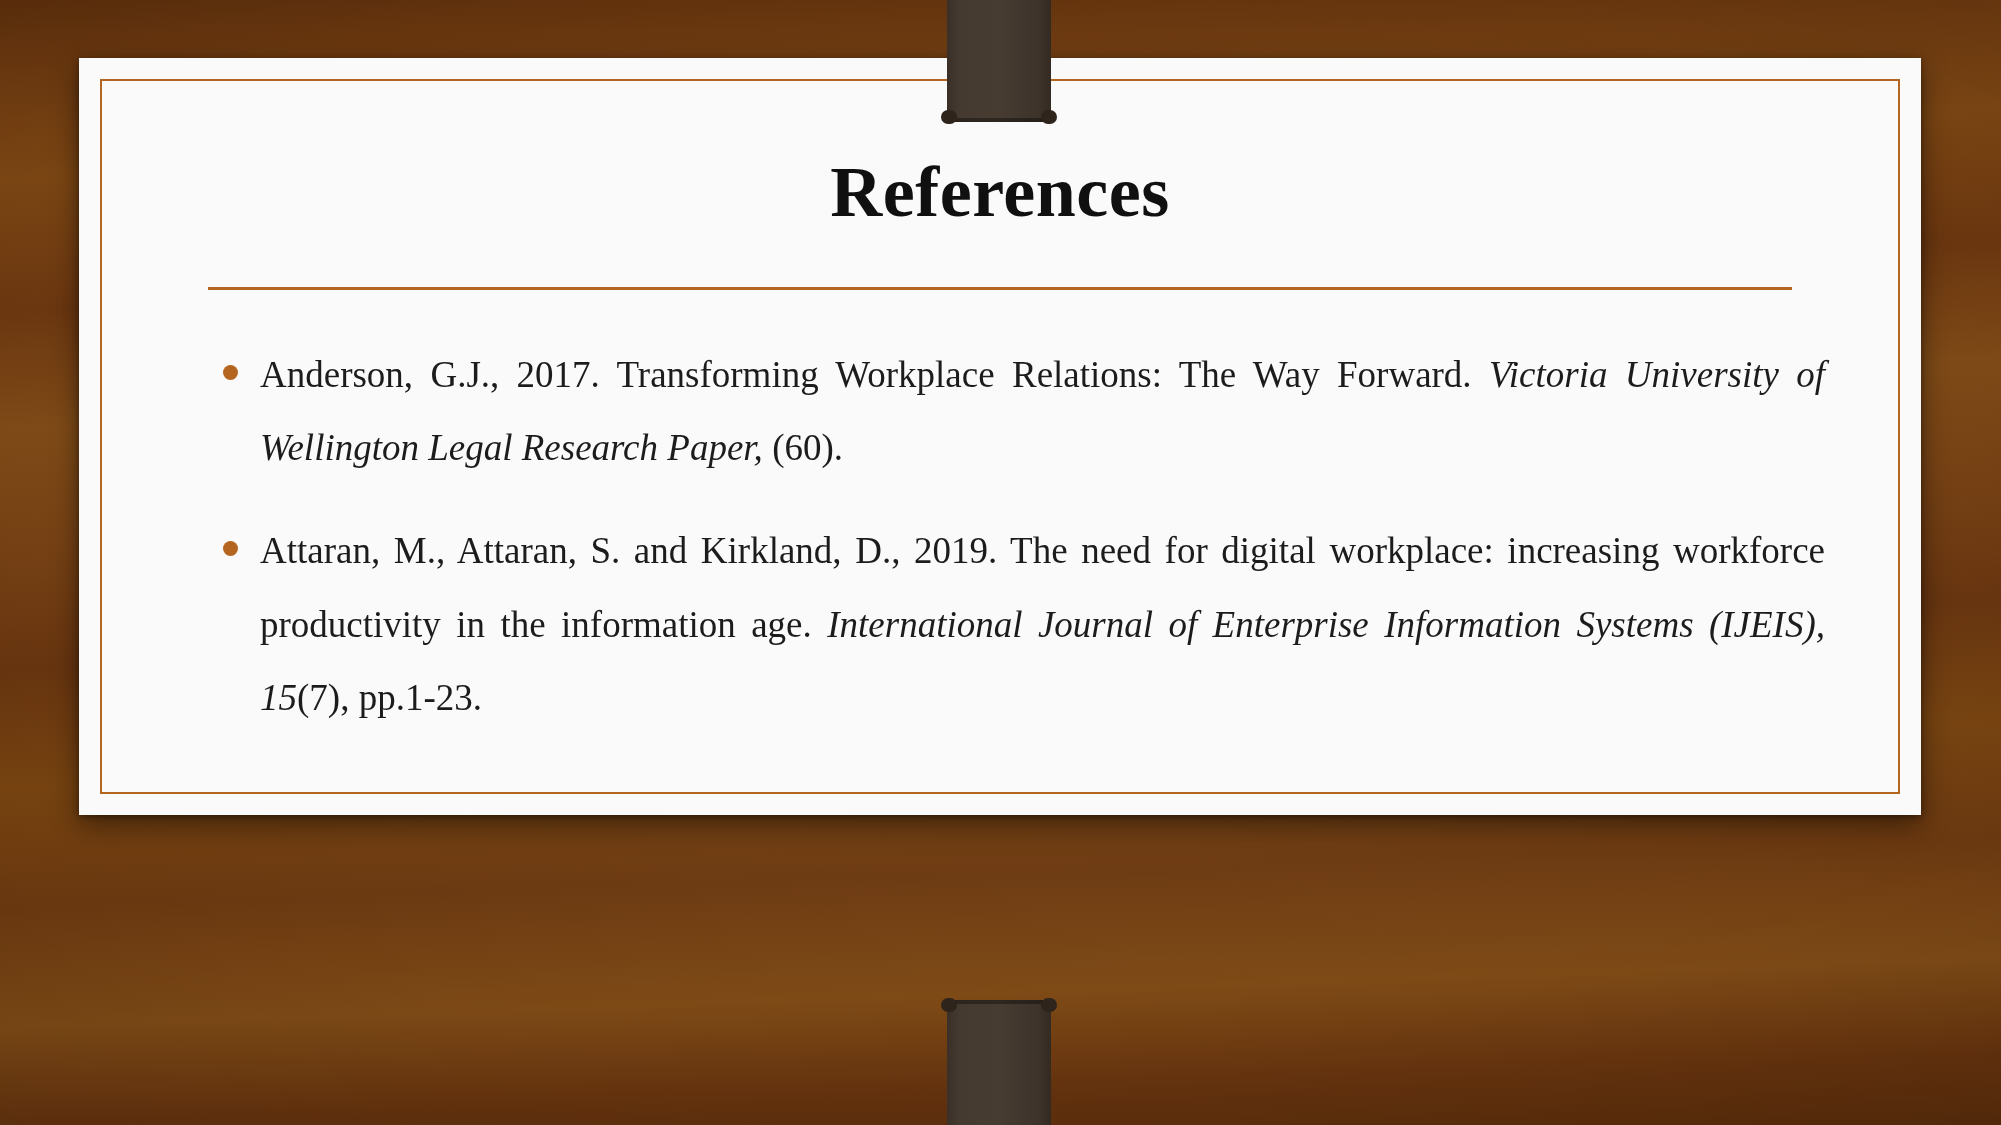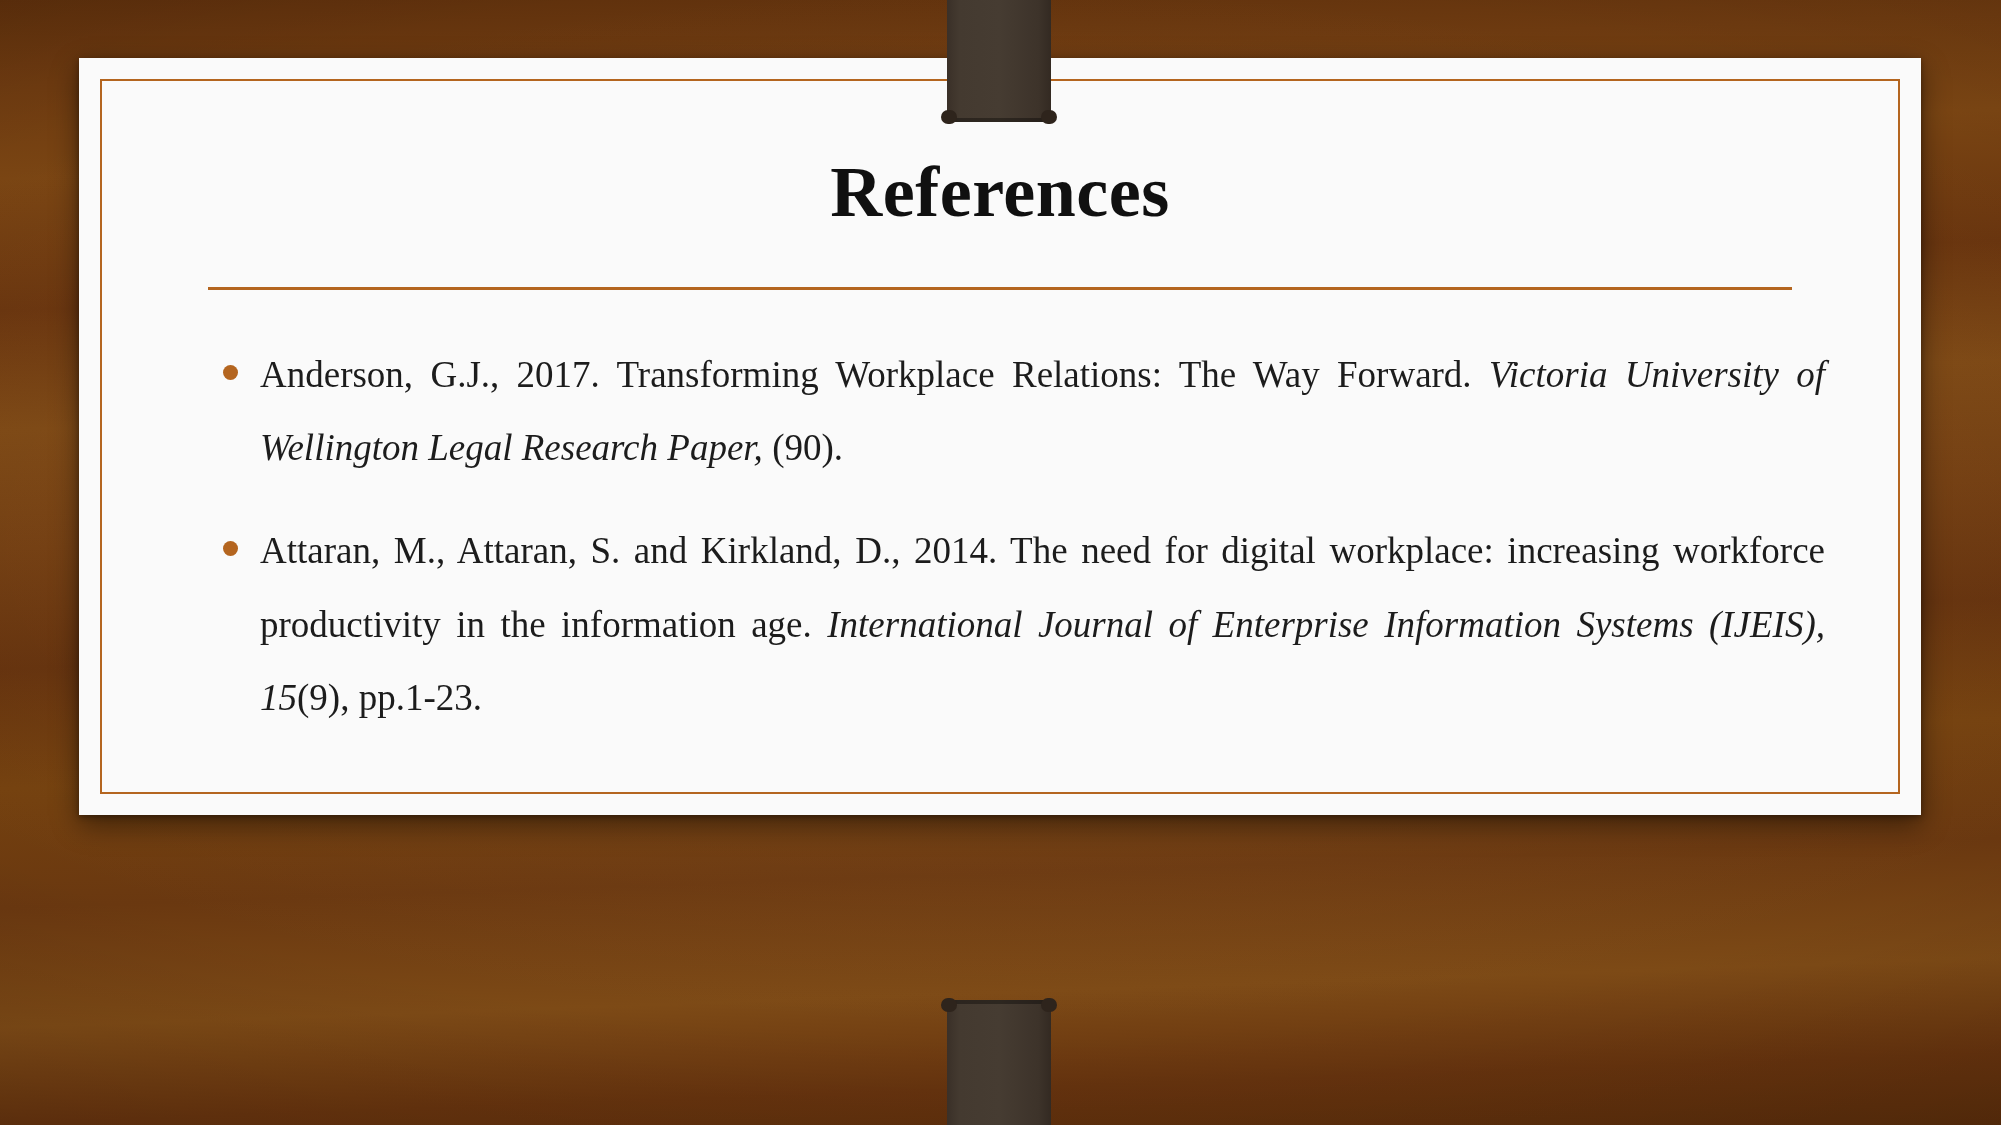--- a/index.html
+++ b/index.html
@@ -180,25 +180,25 @@
 
   <div class="card-content">
 
     <h1 class="slide-title">References</h1>
 
     <div class="title-divider"></div>
 
     <ul class="bullet-list">
       <li class="bullet-item">
         <span class="bullet-dot"></span>
-        <span><span>Anderson, G.J., 2017. Transforming Workplace Relations: The Way Forward. </span><em>Victoria University of Wellington Legal Research Paper,</em><span> (90).</span></span>
+        <span><span>Anderson, G.J., 2017. Transforming Workplace Relations: The Way Forward. </span><em>Victoria University of Wellington Legal Research Paper,</em><span> (60).</span></span>
       </li>
       <li class="bullet-item">
         <span class="bullet-dot"></span>
-        <span><span>Attaran, M., Attaran, S. and Kirkland, D., 2014. The need for digital workplace: increasing workforce productivity in the information age. </span><em>International Journal of Enterprise Information Systems (IJEIS), 15</em><span>(9), pp.1-23.</span></span>
+        <span><span>Attaran, M., Attaran, S. and Kirkland, D., 2019. The need for digital workplace: increasing workforce productivity in the information age. </span><em>International Journal of Enterprise Information Systems (IJEIS), 15</em><span>(7), pp.1-23.</span></span>
       </li>
     </ul>
 
   </div>
 </div>
 
 <div class="clip clip-top">
   <span class="clip-pin pin-l"></span>
   <span class="clip-pin pin-r"></span>
 </div>

